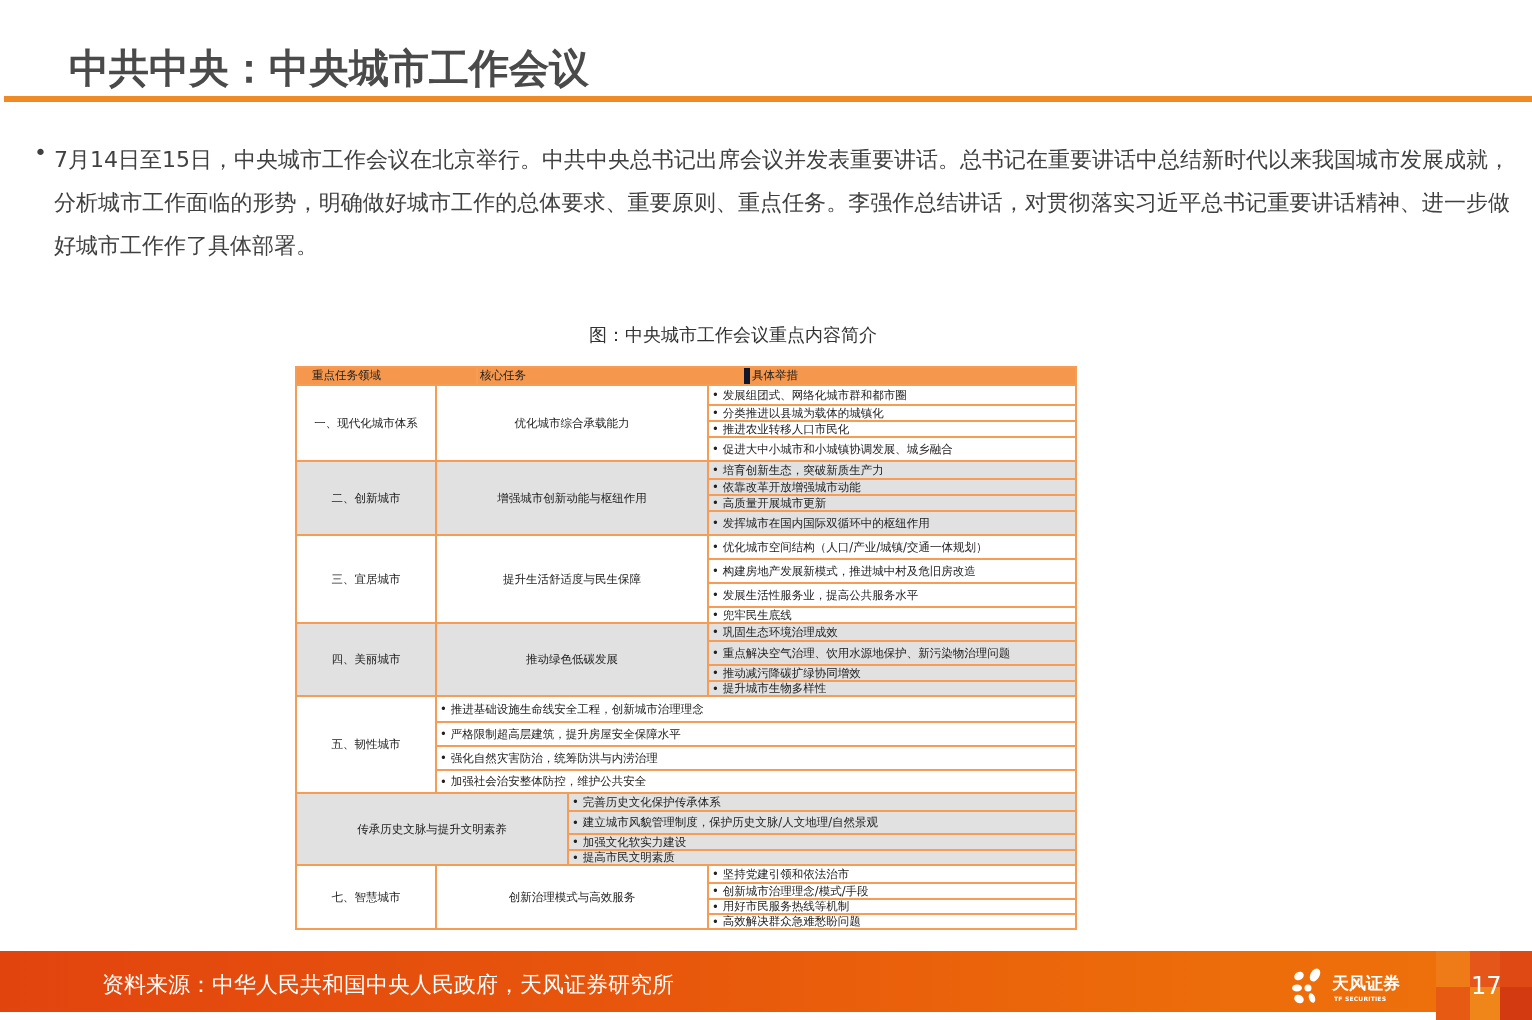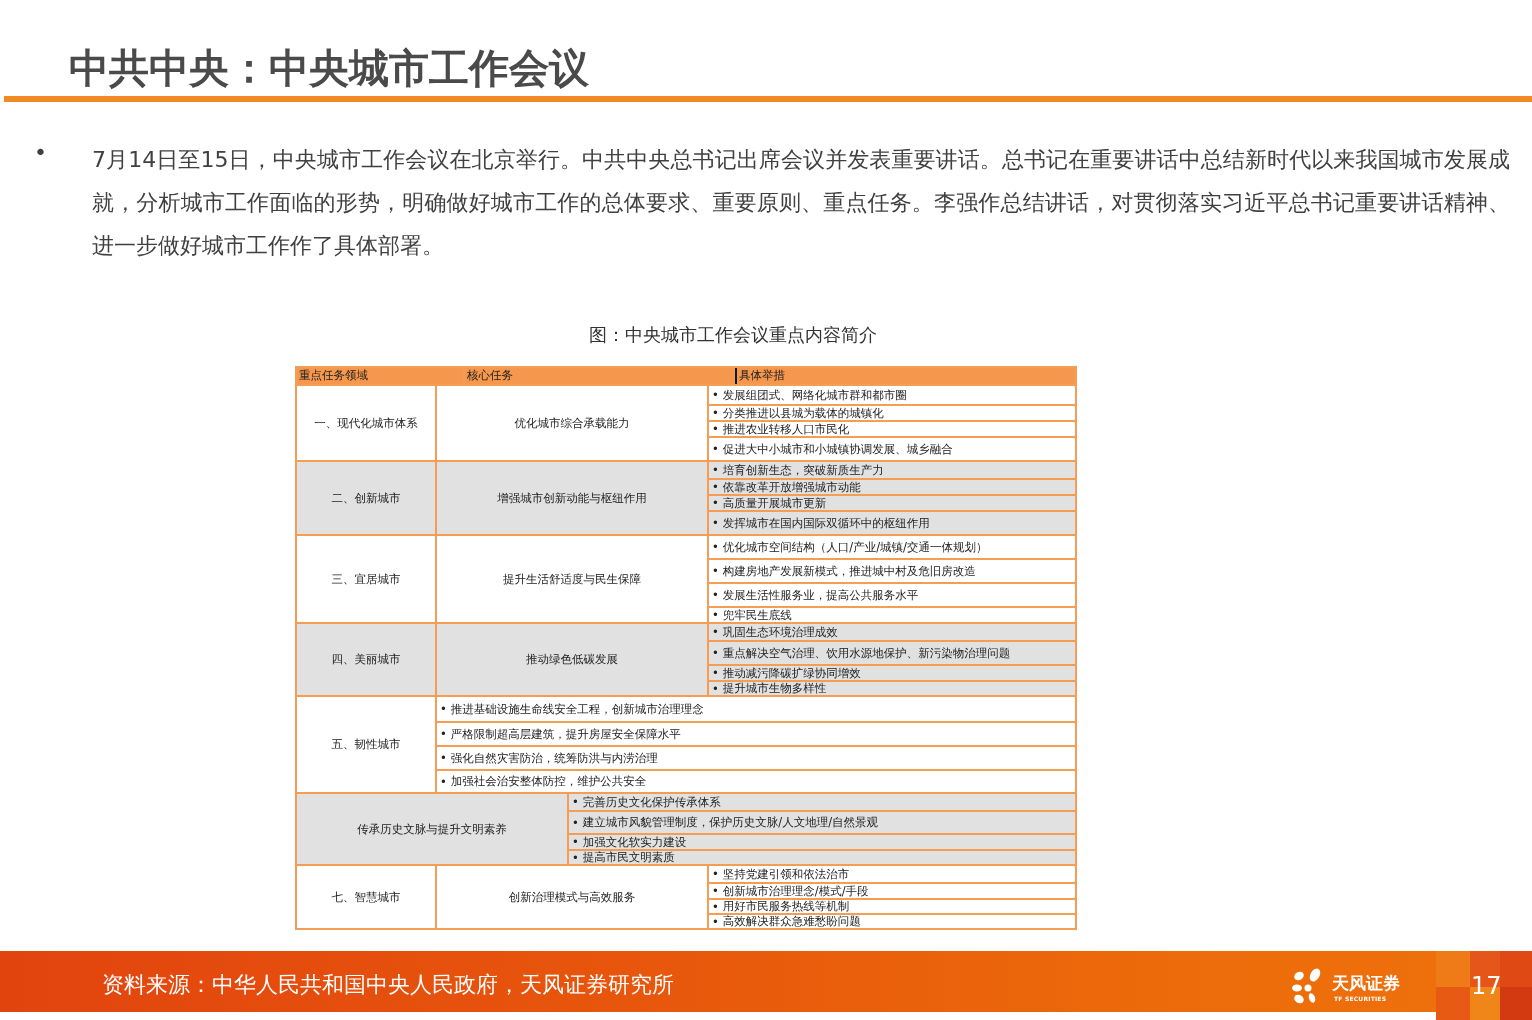--- a/index.html
+++ b/index.html
@@ -17,40 +17,40 @@
     background: #f08a24;
   }
 
   .bullet-block {
     position: absolute; left: 30px; top: 138px; width: 1480px;
   }
   .bullet-dot {
     position: absolute; left: 4px; top: 2px; font-size: 22px; color: #404040;
   }
   .bullet-text {
-    margin-left: 62px; font-size: 22px; line-height: 43px; color: #404040;
+    margin-left: 24px; font-size: 22px; line-height: 43px; color: #404040;
     text-align: justify;
   }
 
   .figure-caption {
     position: absolute; left: 0; width: 1466px; top: 322px; text-align: center;
     font-size: 18px; color: #333333; line-height: 26px;
   }
 
   .table-wrap {
     position: absolute; left: 295px; top: 366px; width: 782px;
     border: 2px solid #f59d55;
     font-size: 11.5px; color: #222;
   }
   .thead {
     display: flex; height: 16px; background: #f5974c; color: #222;
   }
   .thead div { line-height: 15px; padding-left: 2px; }
-  .th1 { width: 168px; border-right: 2px solid #f59d55; }
-  .th2 { width: 272px; border-right: 2px solid #0f172a; }
+  .th1 { width: 168px; border-right: 2px solid #f59d55; margin-left: 13px; }
+  .th2 { width: 272px; border-right: 6px solid #0f172a; }
   .th3 { flex: 1; }
 
   .group {
     display: flex; border-top: 2px solid #f59d55;
   }
   .group.shaded { background: #e1e1e1; }
   .cell-area, .cell-task {
     display: flex; align-items: center; justify-content: center; text-align: center;
     border-right: 2px solid #f59d55;
   }

